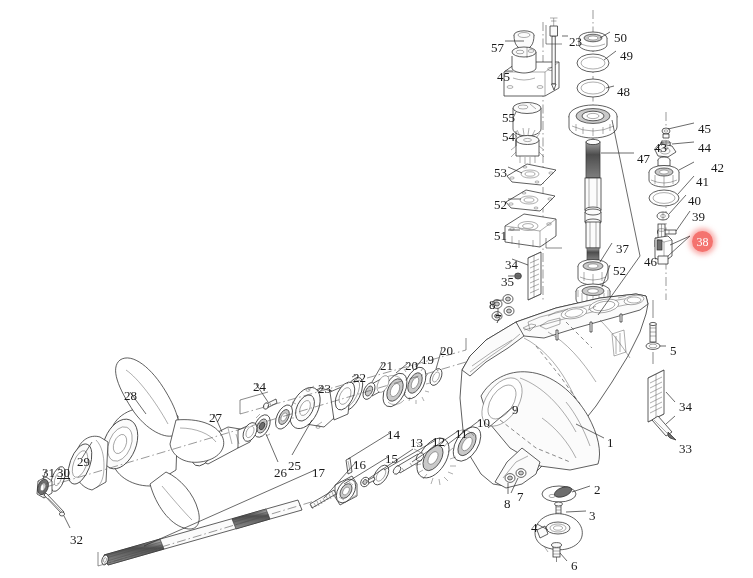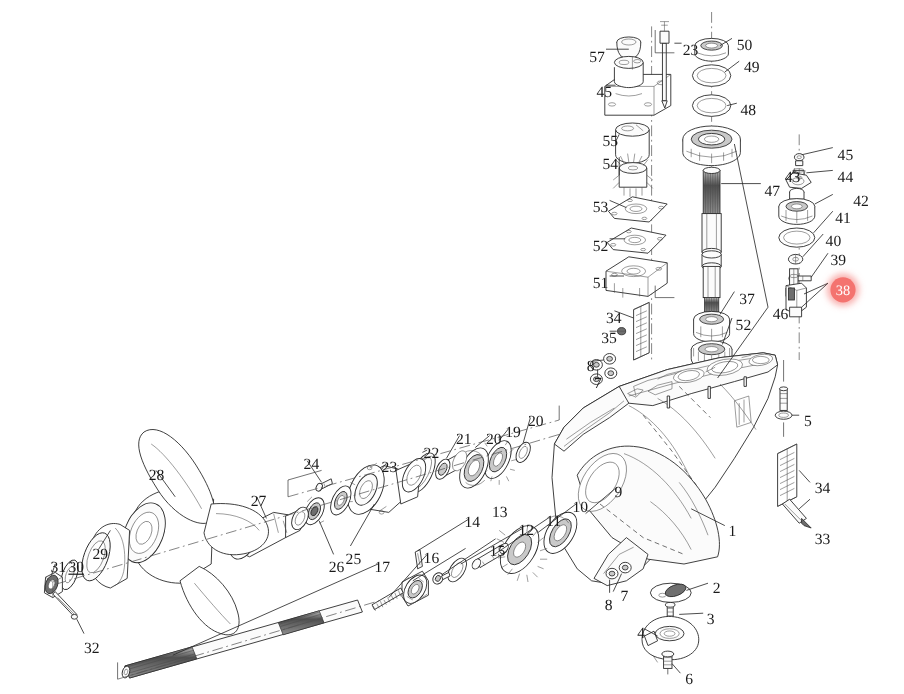--- a/index.html
+++ b/index.html
@@ -740,23 +740,23 @@
       <div class="callout" style="left: 670px; top: 344px;">5</div>
       <div class="callout" style="left: 571px; top: 559px;">6</div>
       <div class="callout" style="left: 517px; top: 490px;">7</div>
       <div class="callout" style="left: 504px; top: 497px;">8</div>
       <div class="callout" style="left: 495px; top: 312px;">7</div>
       <div class="callout" style="left: 489px; top: 298px;">8</div>
       <div class="callout" style="left: 512px; top: 403px;">9</div>
       <div class="callout" style="left: 477px; top: 416px;">10</div>
       <div class="callout" style="left: 455px; top: 427px;">11</div>
       <div class="callout" style="left: 432px; top: 435px;">12</div>
-      <div class="callout" style="left: 410px; top: 420px;">13</div>
+      <div class="callout" style="left: 410px; top: 436px;">13</div>
       <div class="callout" style="left: 387px; top: 428px;">14</div>
-      <div class="callout" style="left: 385px; top: 452px; margin-left: 23px;">15</div>
+      <div class="callout" style="left: 385px; top: 452px;">15</div>
       <div class="callout" style="left: 353px; top: 458px;">16</div>
       <div class="callout" style="left: 312px; top: 466px;">17</div>
       <div class="callout" style="left: 440px; top: 344px;">20</div>
       <div class="callout" style="left: 421px; top: 353px;">19</div>
       <div class="callout" style="left: 405px; top: 359px;">20</div>
       <div class="callout" style="left: 380px; top: 359px;">21</div>
       <div class="callout" style="left: 353px; top: 371px;">22</div>
       <div class="callout" style="left: 318px; top: 382px;">23</div>
       <div class="callout" style="left: 253px; top: 380px;">24</div>
       <div class="callout" style="left: 288px; top: 459px;">25</div>

